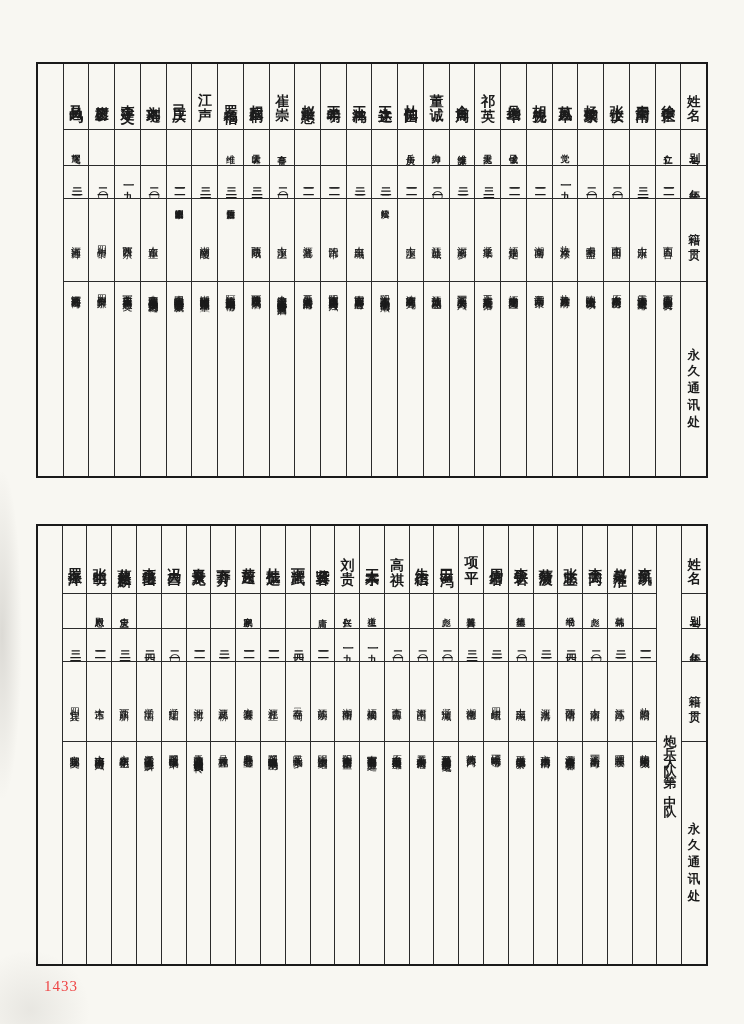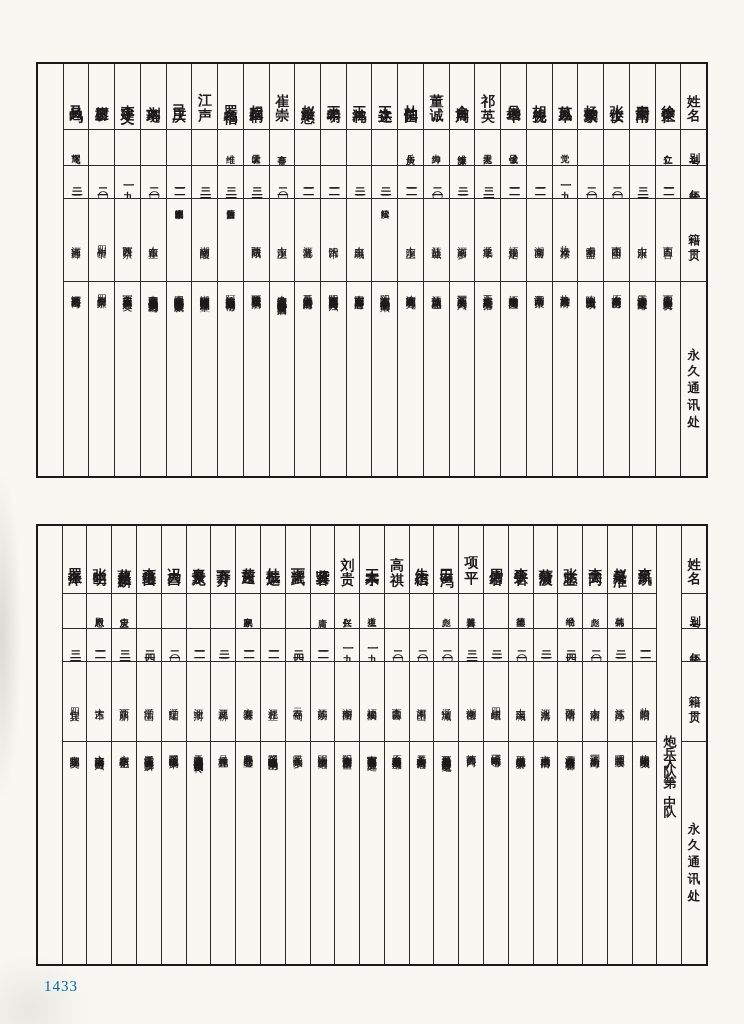--- a/index.html
+++ b/index.html
@@ -58,21 +58,21 @@
   .hdr.native .vt{font-size:12px;letter-spacing:16px;}
   .hdr.addr{align-items:center;padding:0;}
   .hdr.addr .vt{font-size:12.5px;font-weight:700;height:auto;letter-spacing:17px;}
 
   .section-cell{display:flex;align-items:center;justify-content:center;flex:1 1 auto;}
   .section-cell .vt{font-size:13px;font-weight:700;letter-spacing:10px;margin-top:40px;}
 
   .page-number{
     position:absolute;left:44px;top:978px;
     font-family:"Liberation Serif","DejaVu Serif",serif;
-    font-size:15px;color:#0369a1;letter-spacing:1px;
+    font-size:15px;color:#ef4444;letter-spacing:1px;
   }
 </style>
 </head>
 <body>
 
 <div class="page">
   <div class="smudge left"></div>
   <div class="smudge corner"></div>
 
   <div class="rtable" id="table-top">

